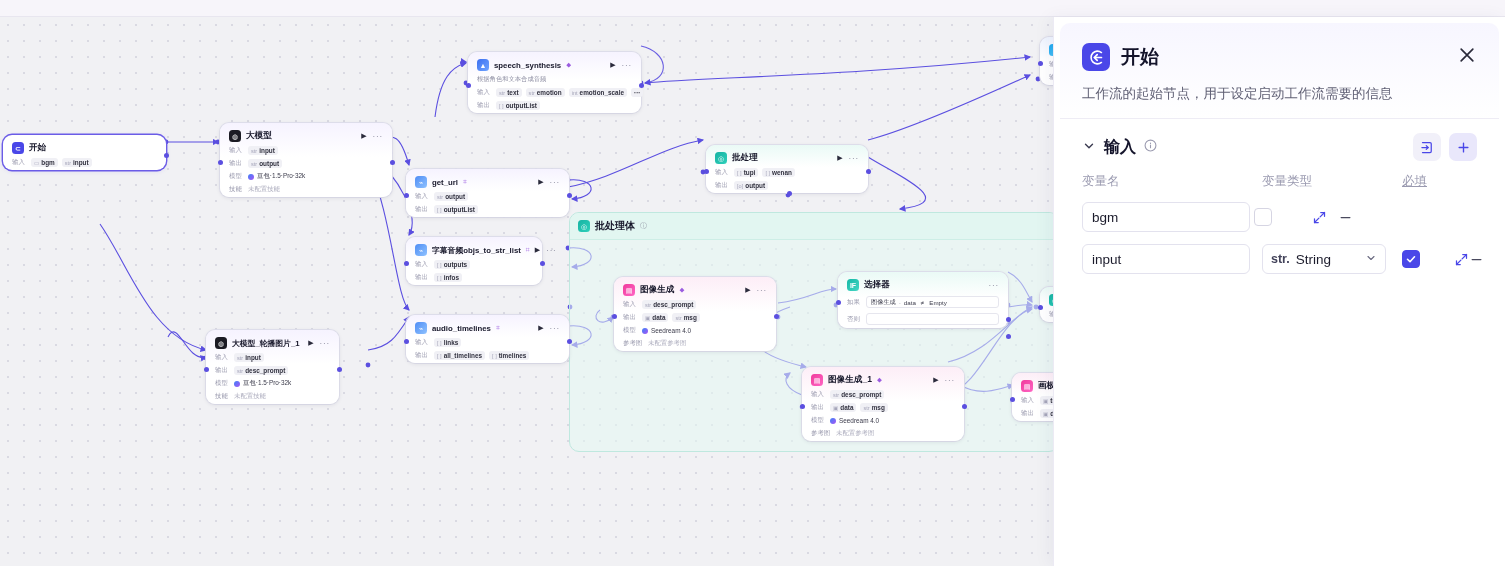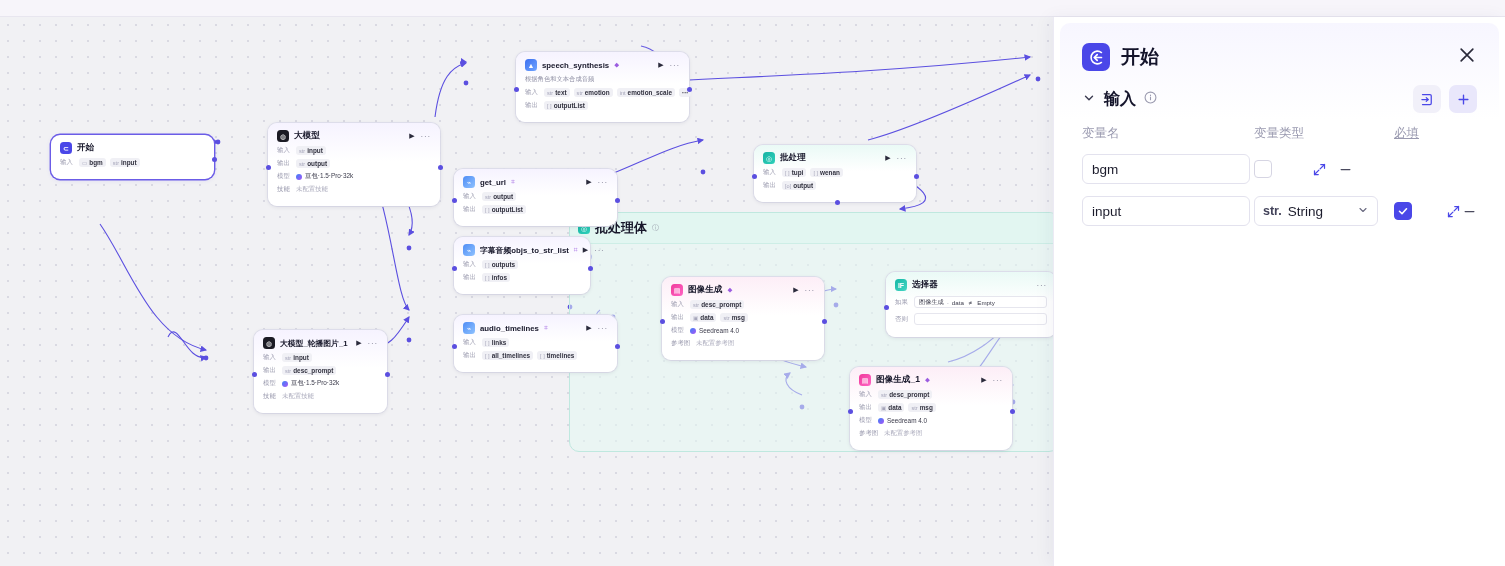--- a/index.html
+++ b/index.html
@@ -25,24 +25,23 @@
     overflow: hidden;
   }
   #edges { position: absolute; left: 0; top: 0; width: 1053px; height: 549px; pointer-events: none; }
 
   
   .node {
     position: absolute;
     background: #fff;
     border-radius: 9px;
     box-shadow: 0 1px 4px rgba(30,30,60,.10), 0 0 0 1px rgba(225,225,238,.95);
-    padding: 7px 9px 12px 9px;
+    padding: 7px 9px 3px 9px;
     font-size: 7.5px;
     color: #1d1d2b;
-    margin-left: 48px;
   }
   .node.selected { box-shadow: 0 0 0 1.4px #6b5ce7, 0 1px 5px rgba(80,60,220,.15); }
   .node.tint-purple { background: linear-gradient(180deg,#f6f3ff 0%, #ffffff 46%); }
   .node.tint-pink  { background: linear-gradient(180deg,#fdeef7 0%, #ffffff 46%); }
   .node.tint-teal  { background: linear-gradient(180deg,#eafaf6 0%, #ffffff 46%); }
   .node.tint-blue  { background: linear-gradient(180deg,#eef4ff 0%, #ffffff 46%); }
 
   .node-head { display: flex; align-items: center; gap: 5px; }
   .node-ico {
     width: 12px; height: 12px; border-radius: 3.5px; flex: none;
@@ -90,21 +89,21 @@
     position: absolute;
     background: rgba(228,247,243,.55);
     border: 1px solid #bfe8df;
     border-radius: 10px;
   }
   #batch-body .bb-head {
     display: flex; align-items: center; gap: 5px;
     padding: 6px 8px; background: #e2f6f1; border-radius: 9px 9px 0 0;
     border-bottom: 1px solid #cdeee6;
   }
-  #batch-body .bb-title { font-size: 13px; font-weight: 700; color: #17172a; }
+  #batch-body .bb-title { font-size: 10px; font-weight: 700; color: #17172a; }
   .info-ico { color: #9aa0ad; font-size: 7px; }
 
   
   .sel-row { display: flex; align-items: center; gap: 5px; margin-top: 5px; }
   .sel-lbl { font-size: 6.4px; color: #9a9aae; width: 14px; flex: none; }
   .sel-box {
     flex: 1; height: 12px; border: 1px solid #e6e6ee; border-radius: 3px;
     background: #fff; display: flex; align-items: center; gap: 5px; padding: 0 4px;
     font-size: 6.2px; color: #3a3a4a;
   }
@@ -142,21 +141,21 @@
   .icon-btn {
     width: 28px; height: 28px; border-radius: 7px; border: none; cursor: pointer;
     display: flex; align-items: center; justify-content: center;
   }
   .icon-btn.ghost { background: #f1f0f9; }
   .icon-btn.accent { background: #e9e7fb; }
 
   .tbl { padding: 12px 22px 9px 22px; }
   .tbl-head { display: flex; align-items: center; font-size: 12.5px; color: #9a9ab0; }
   .col-name { width: 172px; flex: none; }
-  .col-type { width: 140px; flex: none; }
+  .col-type { width: 140px; flex: none; margin-left: 8px; }
   .col-req  { width: 52px; flex: none; text-decoration: underline; }
   .tbl-row { display: flex; align-items: center; margin-top: 12px; }
   .inp {
     width: 168px; height: 30px; border: 1px solid #e3e2ee; border-radius: 6px;
     padding: 0 9px; font-size: 13.5px; color: #1c1c2c; background: #fff;
     font-family: "Liberation Sans", sans-serif;
   }
   .sel {
     width: 124px; height: 30px; border: 1px solid #e3e2ee; border-radius: 6px;
     background: #fff; display: flex; align-items: center; gap: 6px; padding: 0 8px;
@@ -684,20 +683,21 @@
         </svg>
       </span>
       <span class="p-title">开始</span>
       <span class="p-close">
         <svg width="20" height="20" viewBox="0 0 24 24" fill="none" stroke="currentColor" stroke-width="2" stroke-linecap="round">
           <path d="M5 5l14 14M19 5L5 19"></path>
         </svg>
       </span>
     </div>
 
+    <div class="p-sub">工作流的起始节点，用于设定启动工作流需要的信息</div>
 
     <div class="p-section">
       <span class="chev">
         <svg width="14" height="14" viewBox="0 0 24 24" fill="none" stroke="currentColor" stroke-width="2.4" stroke-linecap="round" stroke-linejoin="round">
             <path d="M6 9l6 6 6-6"></path>
           </svg>
       </span>
       <span class="p-section-title">输入</span>
       <span class="p-sec-info">
         <svg width="13" height="13" viewBox="0 0 24 24" fill="none" stroke="currentColor" stroke-width="2">

